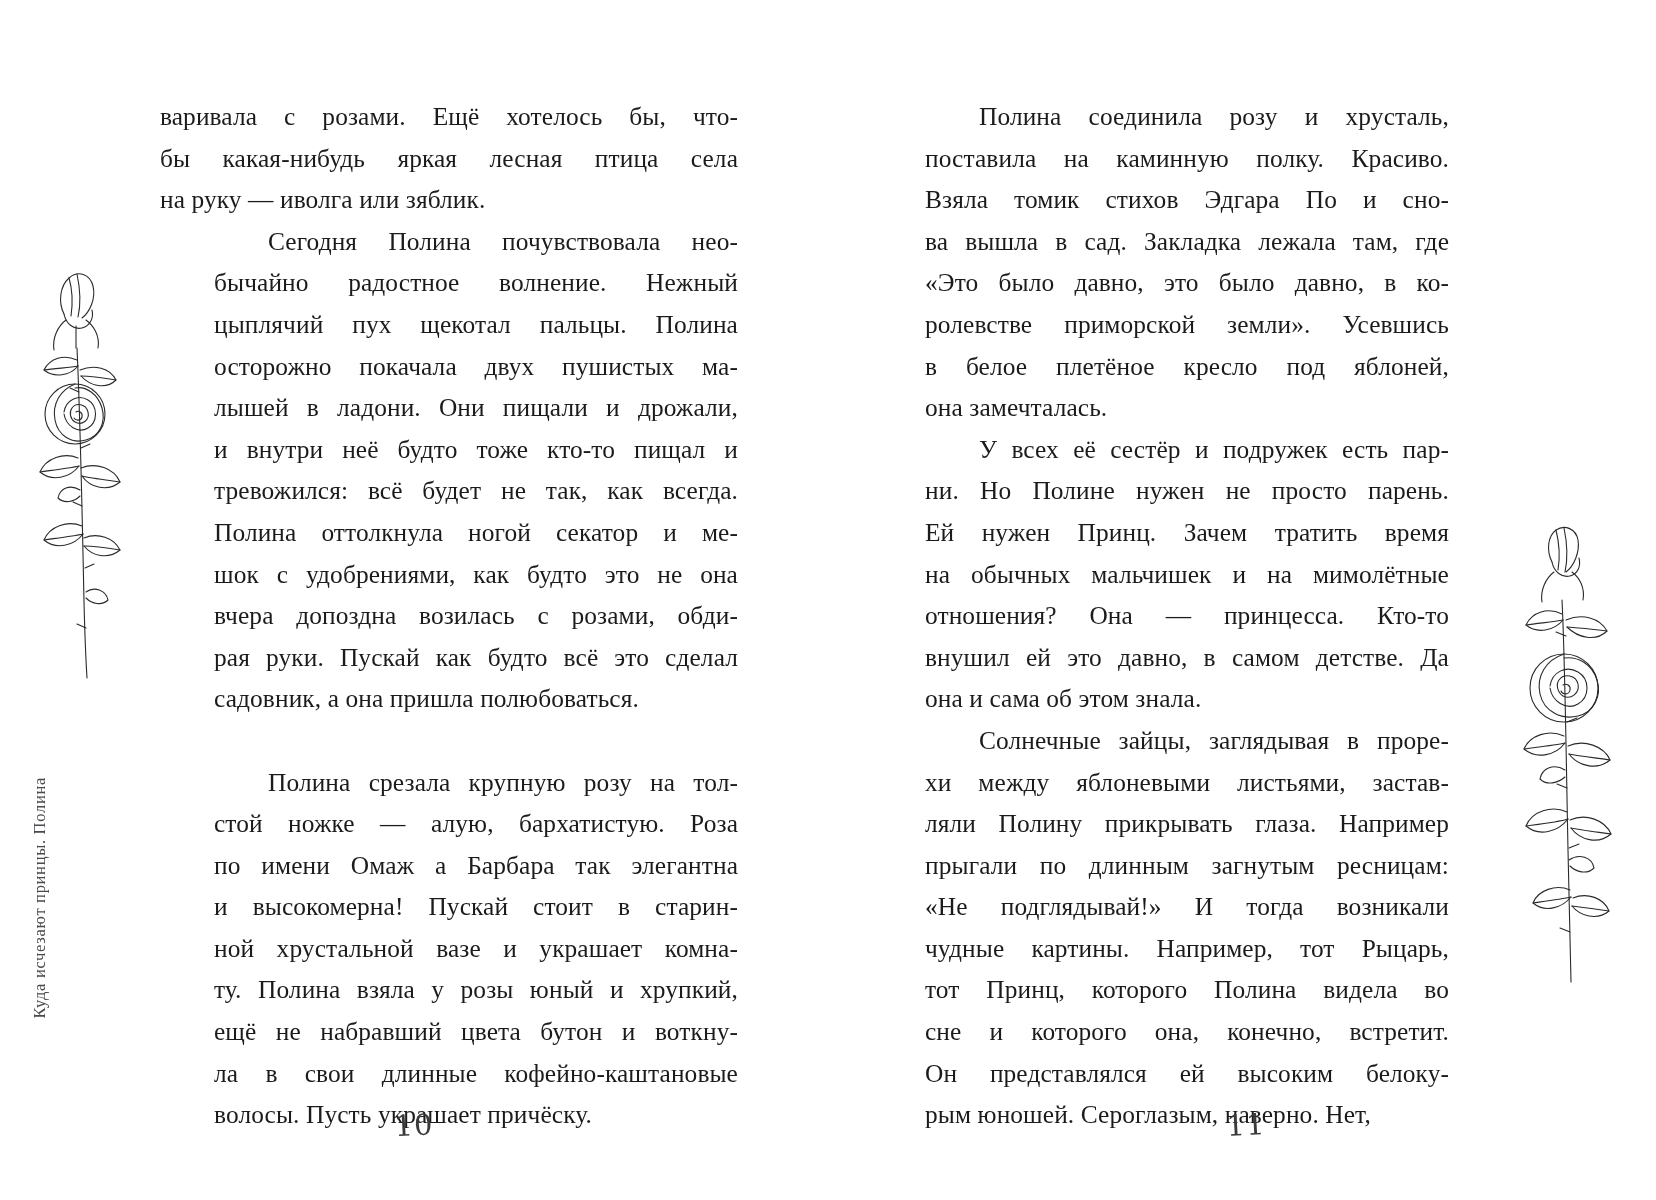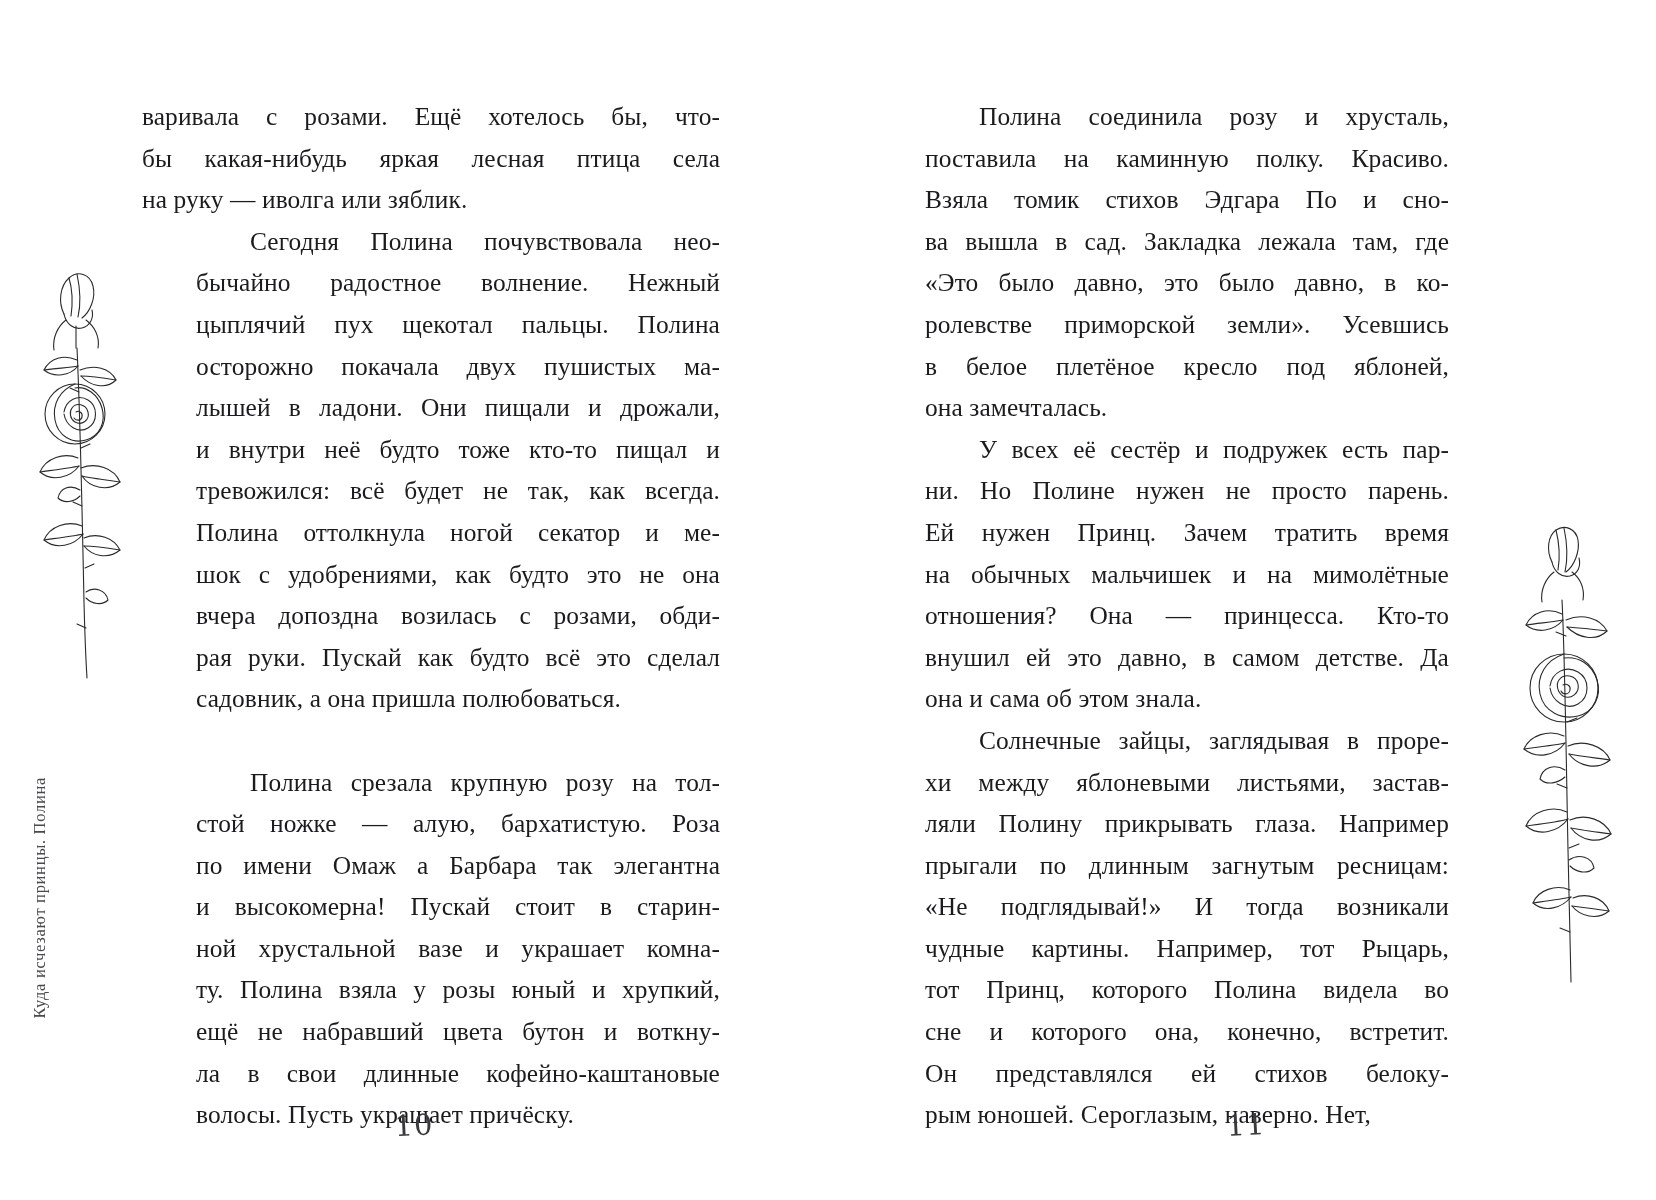--- a/index.html
+++ b/index.html
@@ -37,21 +37,21 @@
     top: 96px;
     width: 578px;
     font-size: 25.4px;
     line-height: 41.6px;
     text-align: justify;
     text-justify: inter-word;
     hyphens: manual;
     color: #1b1b1d;
     letter-spacing: 0.1px;
   }
-  .page-left .text-column  { left: 142px; }
+  .page-left .text-column  { left: 160px; }
   .page-right .text-column { left: 43px; }
 
   .para {
     margin: 0;
     text-indent: 54px;
   }
   .para.cont { text-indent: 0; }
   .para.gap-before { margin-top: 41.6px; }
 
   
@@ -274,21 +274,21 @@
       </p>
       <p class="para">
         <span class="ln indent">Солнечные зайцы, заглядывая в проре-</span>
         <span class="ln">хи между яблоневыми листьями, застав-</span>
         <span class="ln">ляли Полину прикрывать глаза. Например</span>
         <span class="ln">прыгали по длинным загнутым ресницам:</span>
         <span class="ln">«Не подглядывай!» И тогда возникали</span>
         <span class="ln">чудные картины. Например, тот Рыцарь,</span>
         <span class="ln">тот Принц, которого Полина видела во</span>
         <span class="ln">сне и которого она, конечно, встретит.</span>
-        <span class="ln">Он представлялся ей стихов белоку-</span>
+        <span class="ln">Он представлялся ей высоким белоку-</span>
         <span class="ln last">рым юношей. Сероглазым, наверно. Нет,</span>
       </p>
     </div>
 
     <div class="folio">11</div>
   </div>
 
 </div>
 
 </body></html>

